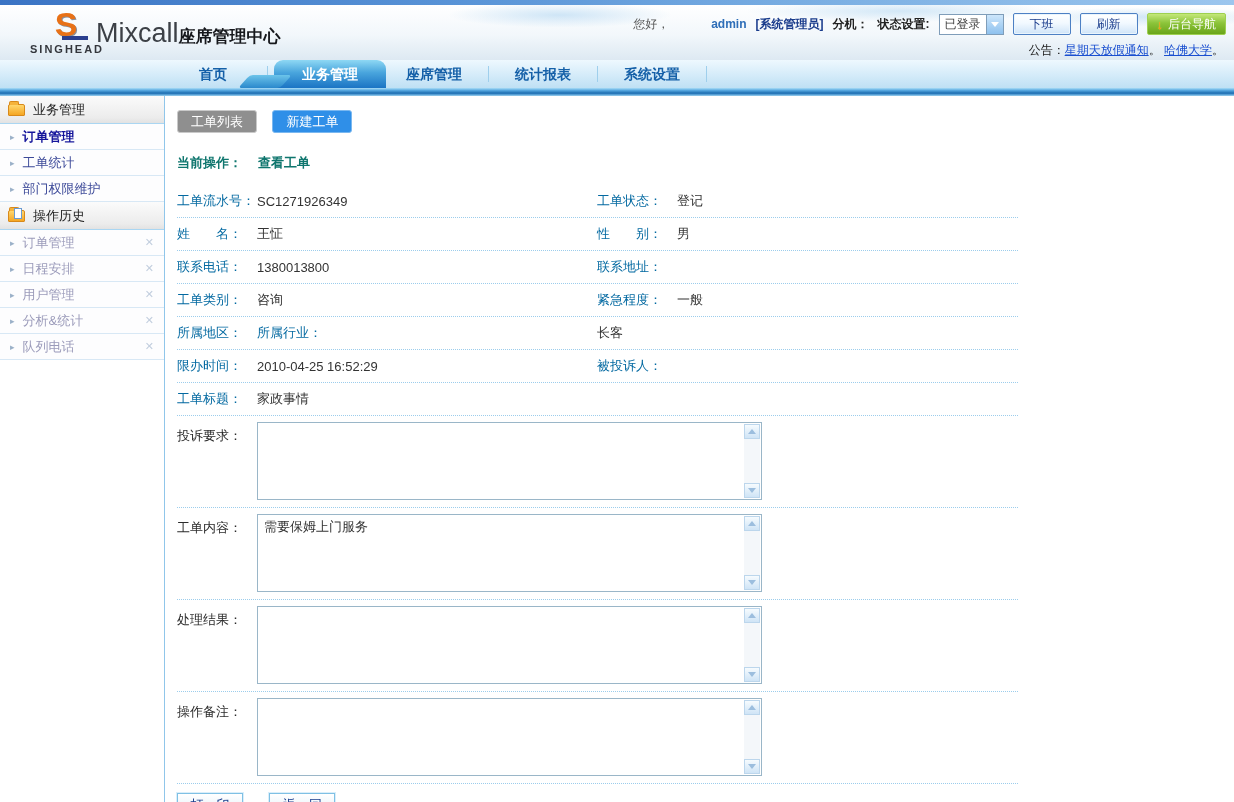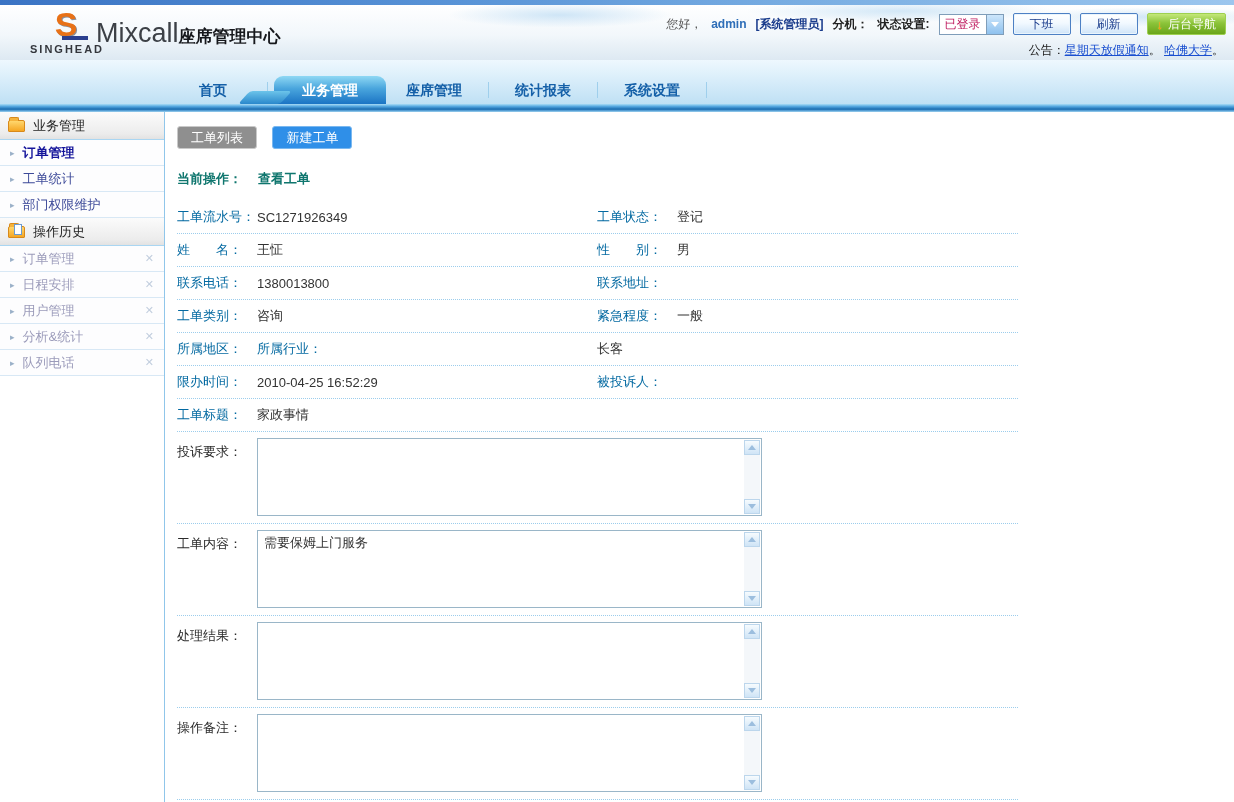--- a/index.html
+++ b/index.html
@@ -22,42 +22,42 @@
     text-shadow:1px 1px 0 #8a8f9a; letter-spacing:-2px; }
   .logo-underline { position:absolute; right:0; bottom:1px; width:26px; height:4px; background:#2a3f8f; }
   .logo-text { font-size:11px; font-weight:bold; letter-spacing:2px; color:#33363c; margin-top:2px; }
   .title-wrap { position:absolute; left:96px; top:13px; white-space:nowrap; }
   .title-main { font-size:27px; color:#3c4046; letter-spacing:0; }
   .title-suffix { font-size:17px; font-weight:bold; color:#16181c; }
 
   .header-right { position:absolute; right:8px; top:8px; display:flex; align-items:center; gap:9px;
     font-size:12px; color:#444; }
   .greeting { color:#555; }
-  .username { color:#2e6eb8; font-weight:bold; }
+  .username { color:#2e6eb8; font-weight:bold;margin-left:33px; }
   .role { color:#1a3c8c; font-weight:bold; }
   .ext-label,.status-label { font-weight:bold; color:#222; }
   .xp-select { display:inline-flex; align-items:center; height:21px; border:1px solid #7f9db9; background:#fff; }
-  .xp-select .val { padding:0 5px; min-width:42px; font-size:12px; color:#be185d; }
+  .xp-select .val { padding:0 5px; min-width:42px; font-size:12px; color:#404040; }
   .xp-select .arrow-btn { width:17px; height:19px; border-left:1px solid #7f9db9;
     background:linear-gradient(180deg,#cde6fb,#8ec1ee); display:flex; align-items:center; justify-content:center; }
   .tri-dn-w { width:0; height:0; border-left:4px solid transparent; border-right:4px solid transparent; border-top:5px solid #fff; }
   .xp-btn { height:22px; min-width:58px; border:1px solid #4d80c4; border-radius:2px;
     background:linear-gradient(180deg,#ffffff 0%,#f2f9ff 45%,#cfe4f8 100%);
     box-shadow:inset 0 0 0 1px #eaf5fd; color:#1a3c8c; font-size:12px; cursor:pointer;
     font-family:inherit; }
   .green-btn { height:22px; padding:0 9px; border:1px solid #9ed050; border-radius:2px;
     background:linear-gradient(180deg,#c4e87a 0%,#8cc43a 45%,#6aa51a 100%);
     color:#fff; font-size:12px; display:inline-flex; align-items:center; gap:5px; cursor:pointer;
     font-family:inherit; }
   .dl-arrow { color:#ff9000; font-weight:bold; font-size:13px; text-shadow:0 0 1px #ffe27a; }
   .announce-row { position:absolute; right:10px; top:37px; font-size:12px; color:#222; }
   .announce-row a { color:#1a4fd0; text-decoration:underline; cursor:pointer; }
 
   
-  .navbar { height:44px; background:linear-gradient(180deg,#eef8fe 0%,#d4ebf9 55%,#bfe0f4 100%);
+  .navbar { height:28px; background:linear-gradient(180deg,#eef8fe 0%,#d4ebf9 55%,#bfe0f4 100%);
     display:flex; align-items:flex-end; padding-left:165px; position:relative; }
   .tab { width:96px; text-align:center; font-size:14px; font-weight:bold; color:#1560a8;
     height:28px; line-height:28px; cursor:pointer; }
   .tab-sep { width:1px; height:16px; background:#9fcfec; margin:0 6px 6px 6px; }
   .tab.active { width:112px; color:#fff; position:relative; border-radius:9px 9px 0 0;
     background:linear-gradient(180deg,#8ed8f4 0%,#49a5dd 45%,#1b74c4 100%); }
   .tab.active::before { content:""; position:absolute; left:-30px; bottom:0; width:42px; height:13px;
     background:linear-gradient(180deg,#6cc4ea,#2a88cc); transform:skewX(-42deg); border-radius:3px; }
   .nav-strip { height:8px;
     background:linear-gradient(180deg,#aadcf6 0%,#56a8e0 30%,#1b6cb0 65%,#4f9ad2 80%,#9fd2ef 100%); }

